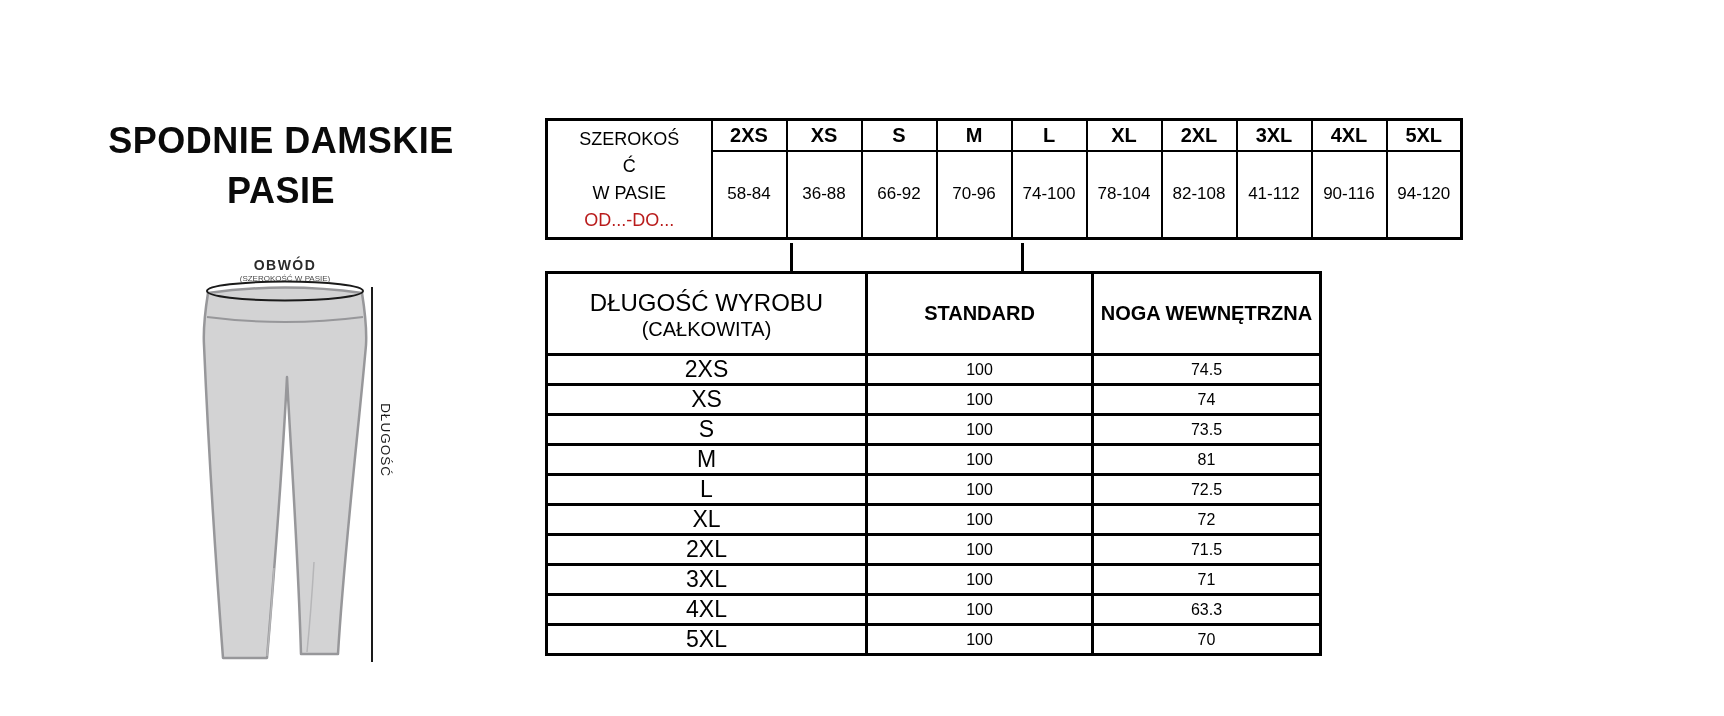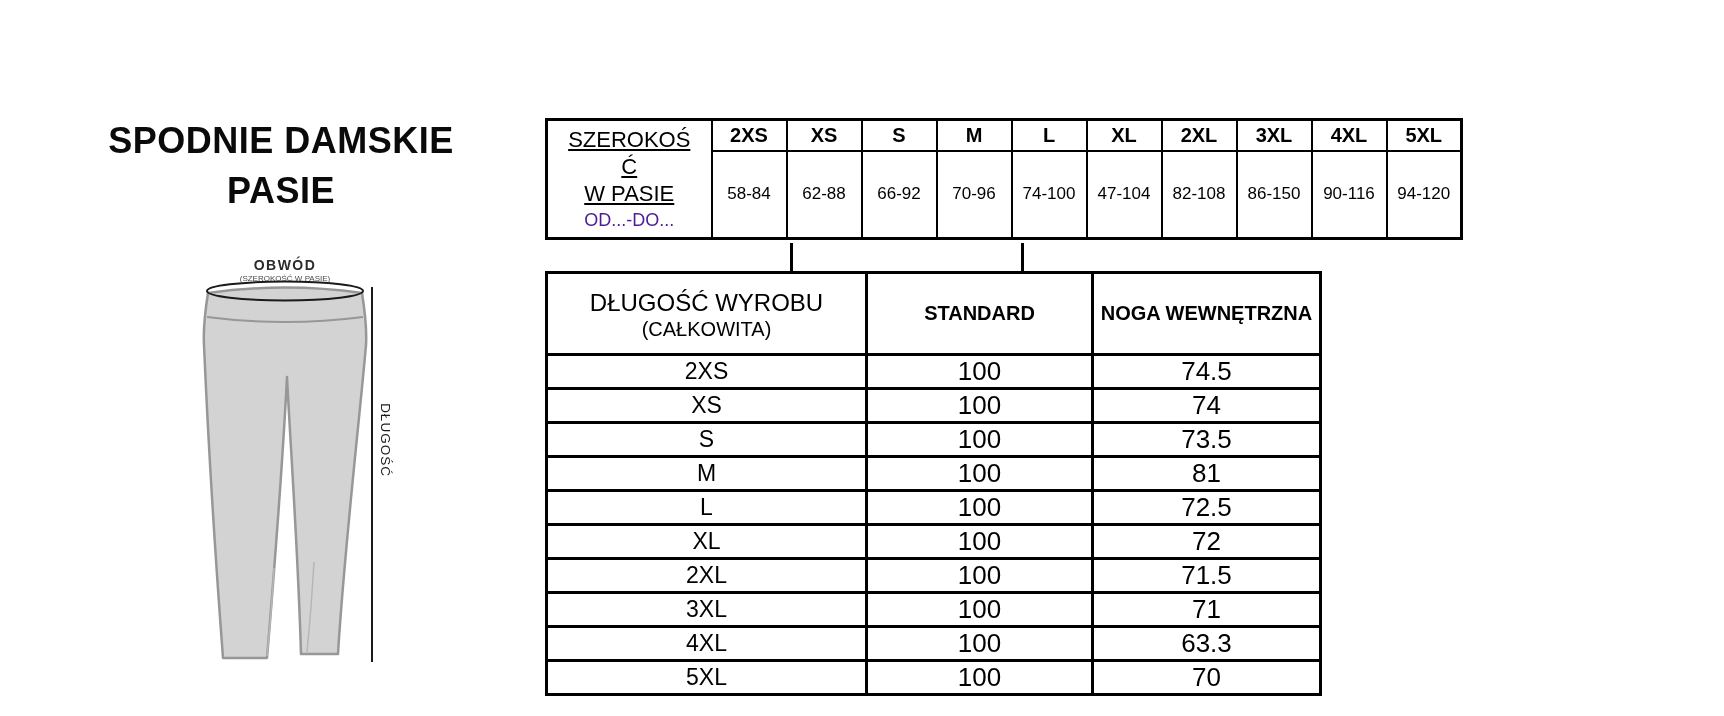--- a/index.html
+++ b/index.html
@@ -27,36 +27,36 @@
   table{border-collapse:collapse;table-layout:fixed;background:#fff;}
   .waist-table{position:absolute;left:545px;top:118px;border:3px solid #000;}
   .waist-table td{border:2px solid #000;text-align:center;vertical-align:middle;padding:0;overflow:hidden;}
   .wt-label-col{width:165px;}
   .wt-size-col{width:75px;}
   .wt-header-row{height:31px;}
   .wt-size-cell{font-weight:bold;font-size:20px;}
   .wt-data-row{height:88px;}
   .wt-range-cell{font-size:17px;margin-left:17px;}
   .wt-label-cell{line-height:1;}
-  .wt-h1{font-size:22px;line-height:27px;text-decoration:underline;}
-  .wt-h2{font-size:18px;line-height:26px;color:#4c1d95;}
+  .wt-h1{font-size:18px;line-height:27px;}
+  .wt-h2{font-size:18px;line-height:26px;color:#b91c1c;}
 
   
   .length-table{position:absolute;left:545px;top:271px;border:3px solid #000;}
   .length-table td{border:3px solid #000;text-align:center;vertical-align:middle;padding:0;overflow:hidden;}
   .lt-col1{width:320px;}
   .lt-col2{width:226px;}
   .lt-col3{width:228px;}
   .lt-header-row{height:82px;}
   .lt-h1{font-size:24px;line-height:30px;}
   .lt-h2{font-size:20px;line-height:22px;}
   .lt-hb{font-weight:bold;font-size:20px;}
   .lt-row{height:27px;}
   .lt-size{font-size:23px;}
-  .lt-val{font-size:26px;}
+  .lt-val{font-size:16px;}
 </style>
 </head>
 <body>
 
 <div class="canvas">
 
   <div class="title">
     <div>SPODNIE DAMSKIE</div>
     <div>PASIE</div>
   </div>
@@ -104,27 +104,27 @@
         <td class="wt-size-cell">M</td>
         <td class="wt-size-cell">L</td>
         <td class="wt-size-cell">XL</td>
         <td class="wt-size-cell">2XL</td>
         <td class="wt-size-cell">3XL</td>
         <td class="wt-size-cell">4XL</td>
         <td class="wt-size-cell">5XL</td>
       </tr>
       <tr class="wt-data-row">
         <td class="wt-range-cell">58-84</td>
-        <td class="wt-range-cell">62-88</td>
+        <td class="wt-range-cell">36-88</td>
         <td class="wt-range-cell">66-92</td>
         <td class="wt-range-cell">70-96</td>
         <td class="wt-range-cell">74-100</td>
-        <td class="wt-range-cell">47-104</td>
+        <td class="wt-range-cell">78-104</td>
         <td class="wt-range-cell">82-108</td>
-        <td class="wt-range-cell">86-150</td>
+        <td class="wt-range-cell">41-112</td>
         <td class="wt-range-cell">90-116</td>
         <td class="wt-range-cell">94-120</td>
       </tr>
     </tbody>
   </table>
 
   <table class="length-table">
     <colgroup>
         <col class="lt-col1">
         <col class="lt-col2">

